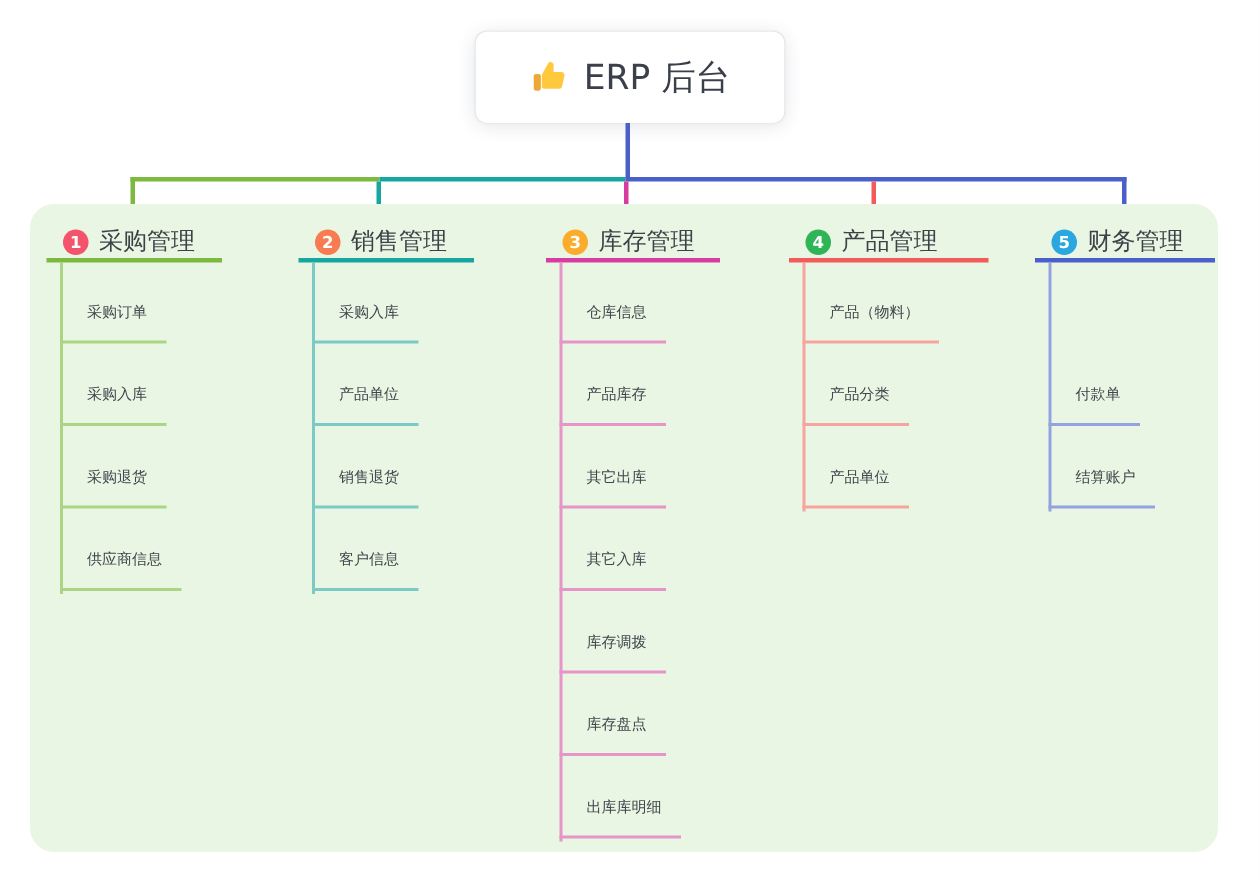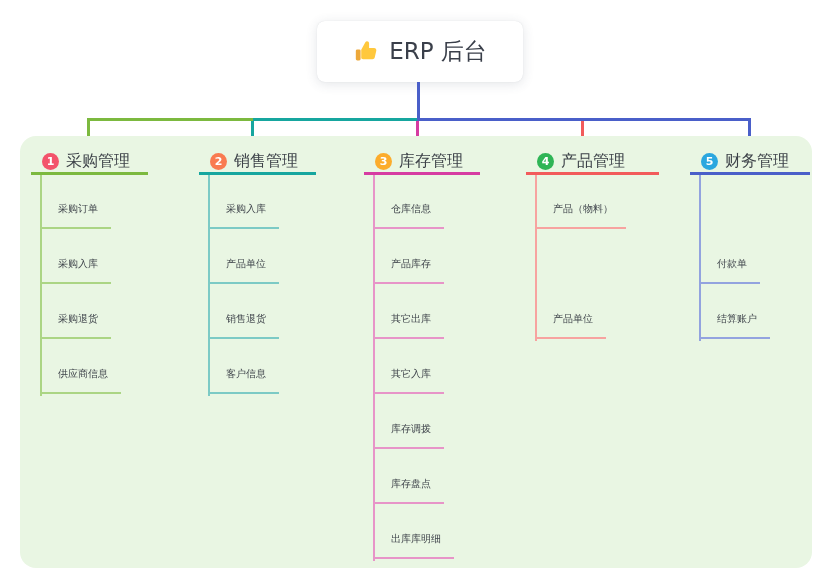--- a/index.html
+++ b/index.html
@@ -163,20 +163,21 @@
   </div>
 
   <div class="branch b3" style="--line: #f25b5b; --sub: #f7a3a0; --badge: #2fb556;">
     <div class="branch-header">
       <span class="badge">4</span>
       <span class="branch-label">产品管理</span>
     </div>
     <div class="header-underline"></div>
     <div class="vline"></div>
     <div class="item" style="--i:0">产品（物料）</div>
+    <div class="item" style="--i:1">产品分类</div>
     <div class="item" style="--i:2">产品单位</div>
   </div>
 
   <div class="branch b4" style="--line: #4a5fc9; --sub: #93a3df; --badge: #2ba7df;">
     <div class="branch-header">
       <span class="badge">5</span>
       <span class="branch-label">财务管理</span>
     </div>
     <div class="header-underline"></div>
     <div class="vline"></div>

